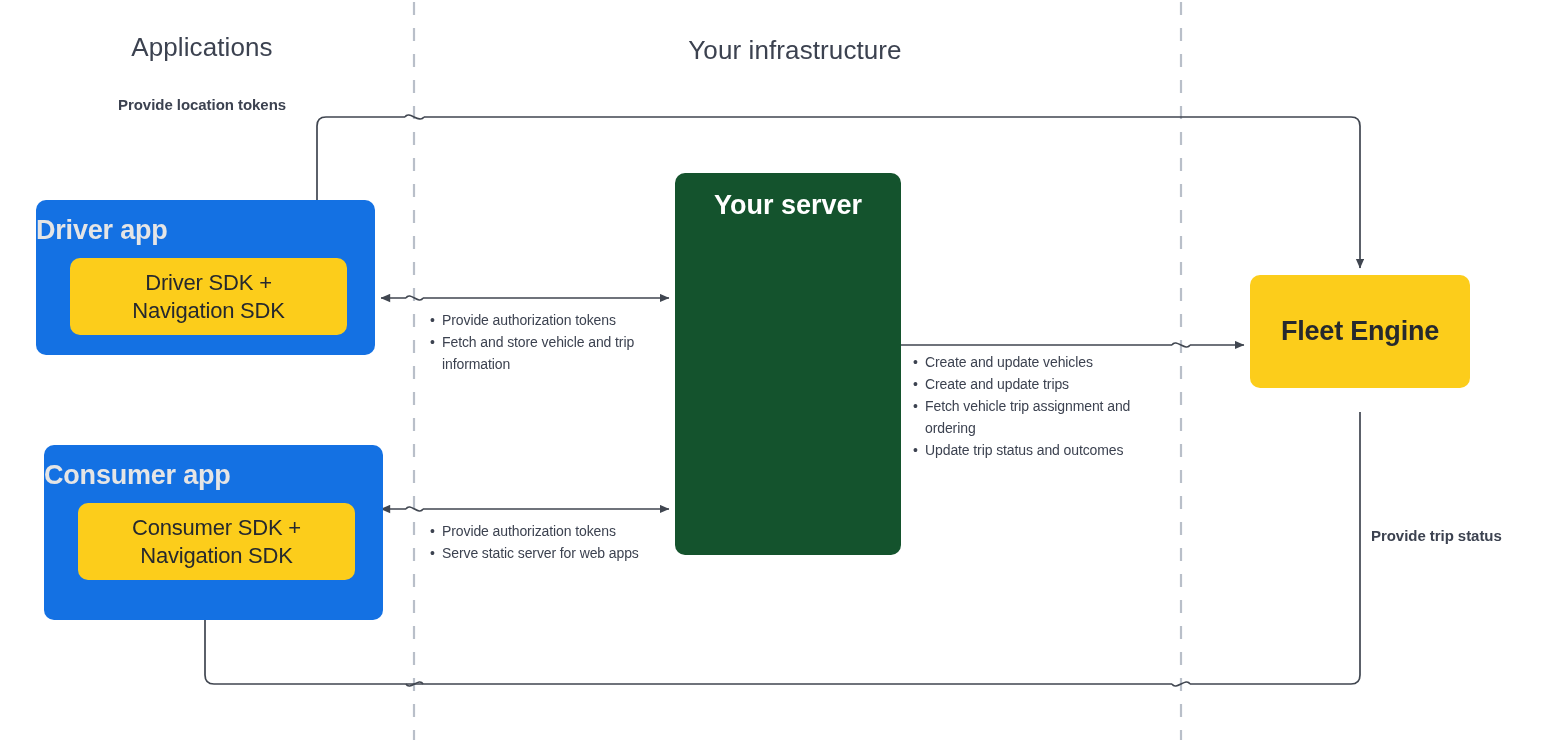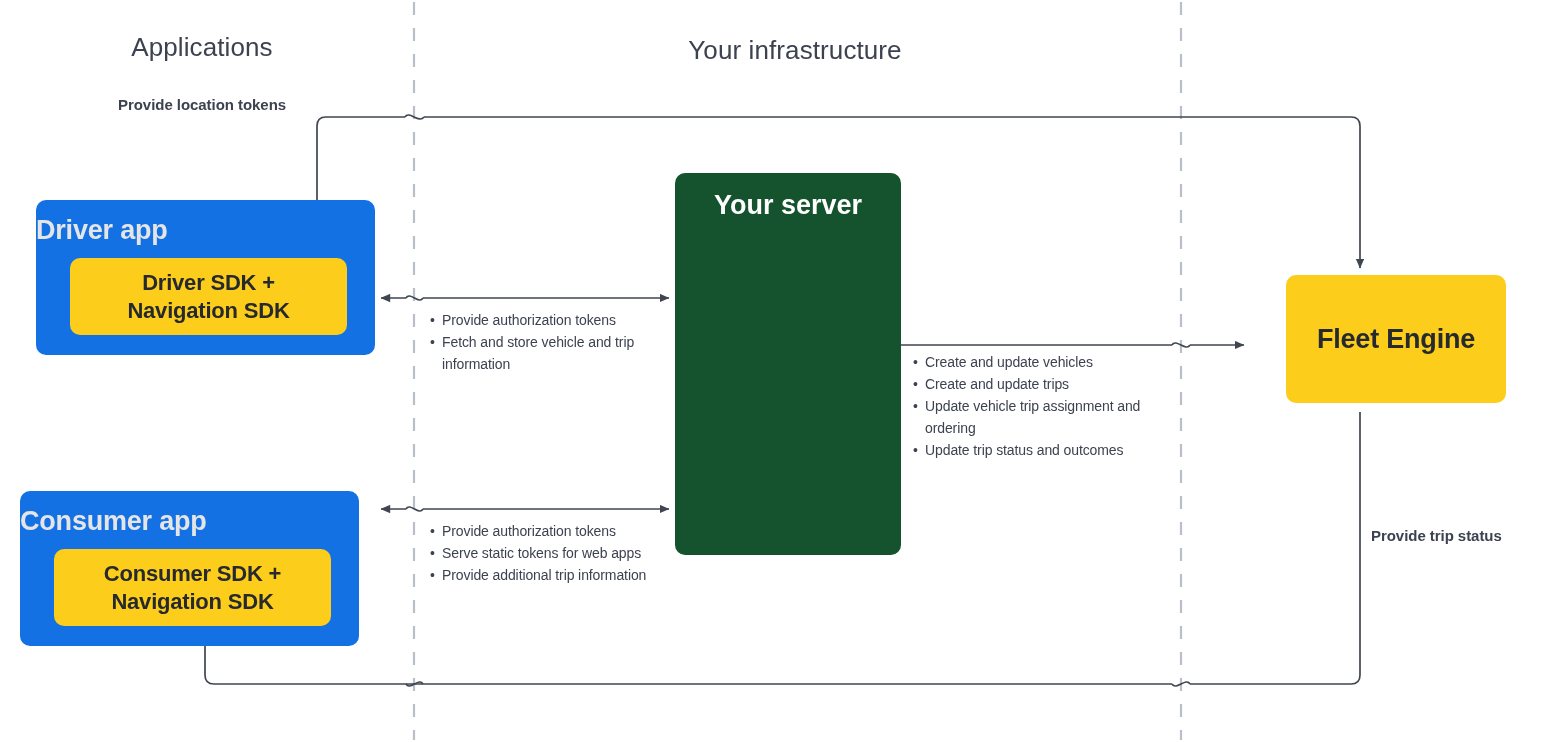--- a/index.html
+++ b/index.html
@@ -54,21 +54,21 @@
   .sdk-box{
     position:absolute;
     background:#fccd1b;
     border-radius:10px;
     display:flex;
     align-items:center;
     justify-content:center;
     text-align:center;
     color:#26292e;
     font-size:22px;
-    font-weight:bold;
+    font-weight:normal;
     line-height:1.26;
     letter-spacing:-0.2px;
     box-sizing:border-box;
   }
   
   #server-box{
     position:absolute;
     background:#14532d;
     border-radius:10px;
   }
@@ -171,47 +171,46 @@
   </svg>
 
   <div class="col-header" style="left:194px; top:32px;margin-left:8px;">Applications</div>
   <div class="col-header" style="left:795px; top:35px;">Your infrastructure</div>
 
   <div class="app-box" style="left:36px; top:200px; width:339px; height:155px;">
     <div class="app-title" style="top:15px;">Driver app</div>
     <div class="sdk-box" style="left:34px; top:58px; width:277px; height:77px;">Driver SDK +<br>Navigation SDK</div>
   </div>
 
-  <div class="app-box" style="left:20px; top:445px; width:339px; height:155px;margin-top:46px;">
+  <div class="app-box" style="left:44px; top:445px; width:339px; height:175px;">
     <div class="app-title" style="top:15px;">Consumer app</div>
     <div class="sdk-box" style="left:34px; top:58px; width:277px; height:77px;">Consumer SDK +<br>Navigation SDK</div>
   </div>
 
   <div id="server-box" style="left:675px; top:173px; width:226px; height:382px;">
     <div id="server-title" style="top:17px;">Your server</div>
   </div>
 
-  <div id="fleet-box" style="left:1286px; top:275px; width:220px; height:128px;">
+  <div id="fleet-box" style="left:1250px; top:275px; width:220px; height:113px;">
     <div id="fleet-title">Fleet Engine</div>
   </div>
 
   <div class="ann" style="left:118px; top:96px;">Provide location tokens</div>
   <div class="ann" style="left:1371px; top:527px;">Provide trip status</div>
 
   <div class="bullets" style="left:430px; top:309px; width:226px;">
       <div class="bi">Provide authorization tokens</div>
       <div class="bi">Fetch and store vehicle and trip information</div>
     </div>
 
   <div class="bullets" style="left:430px; top:520px; width:222px;">
       <div class="bi">Provide authorization tokens</div>
-      <div class="bi">Serve static tokens for web apps</div>
-      <div class="bi">Provide additional trip information</div>
+      <div class="bi">Serve static server for web apps</div>
     </div>
 
   <div class="bullets" style="left:913px; top:351px; width:248px;">
       <div class="bi">Create and update vehicles</div>
       <div class="bi">Create and update trips</div>
-      <div class="bi">Update vehicle trip assignment and ordering</div>
+      <div class="bi">Fetch vehicle trip assignment and ordering</div>
       <div class="bi">Update trip status and outcomes</div>
     </div>
 
 </div>
 
 </body></html>

